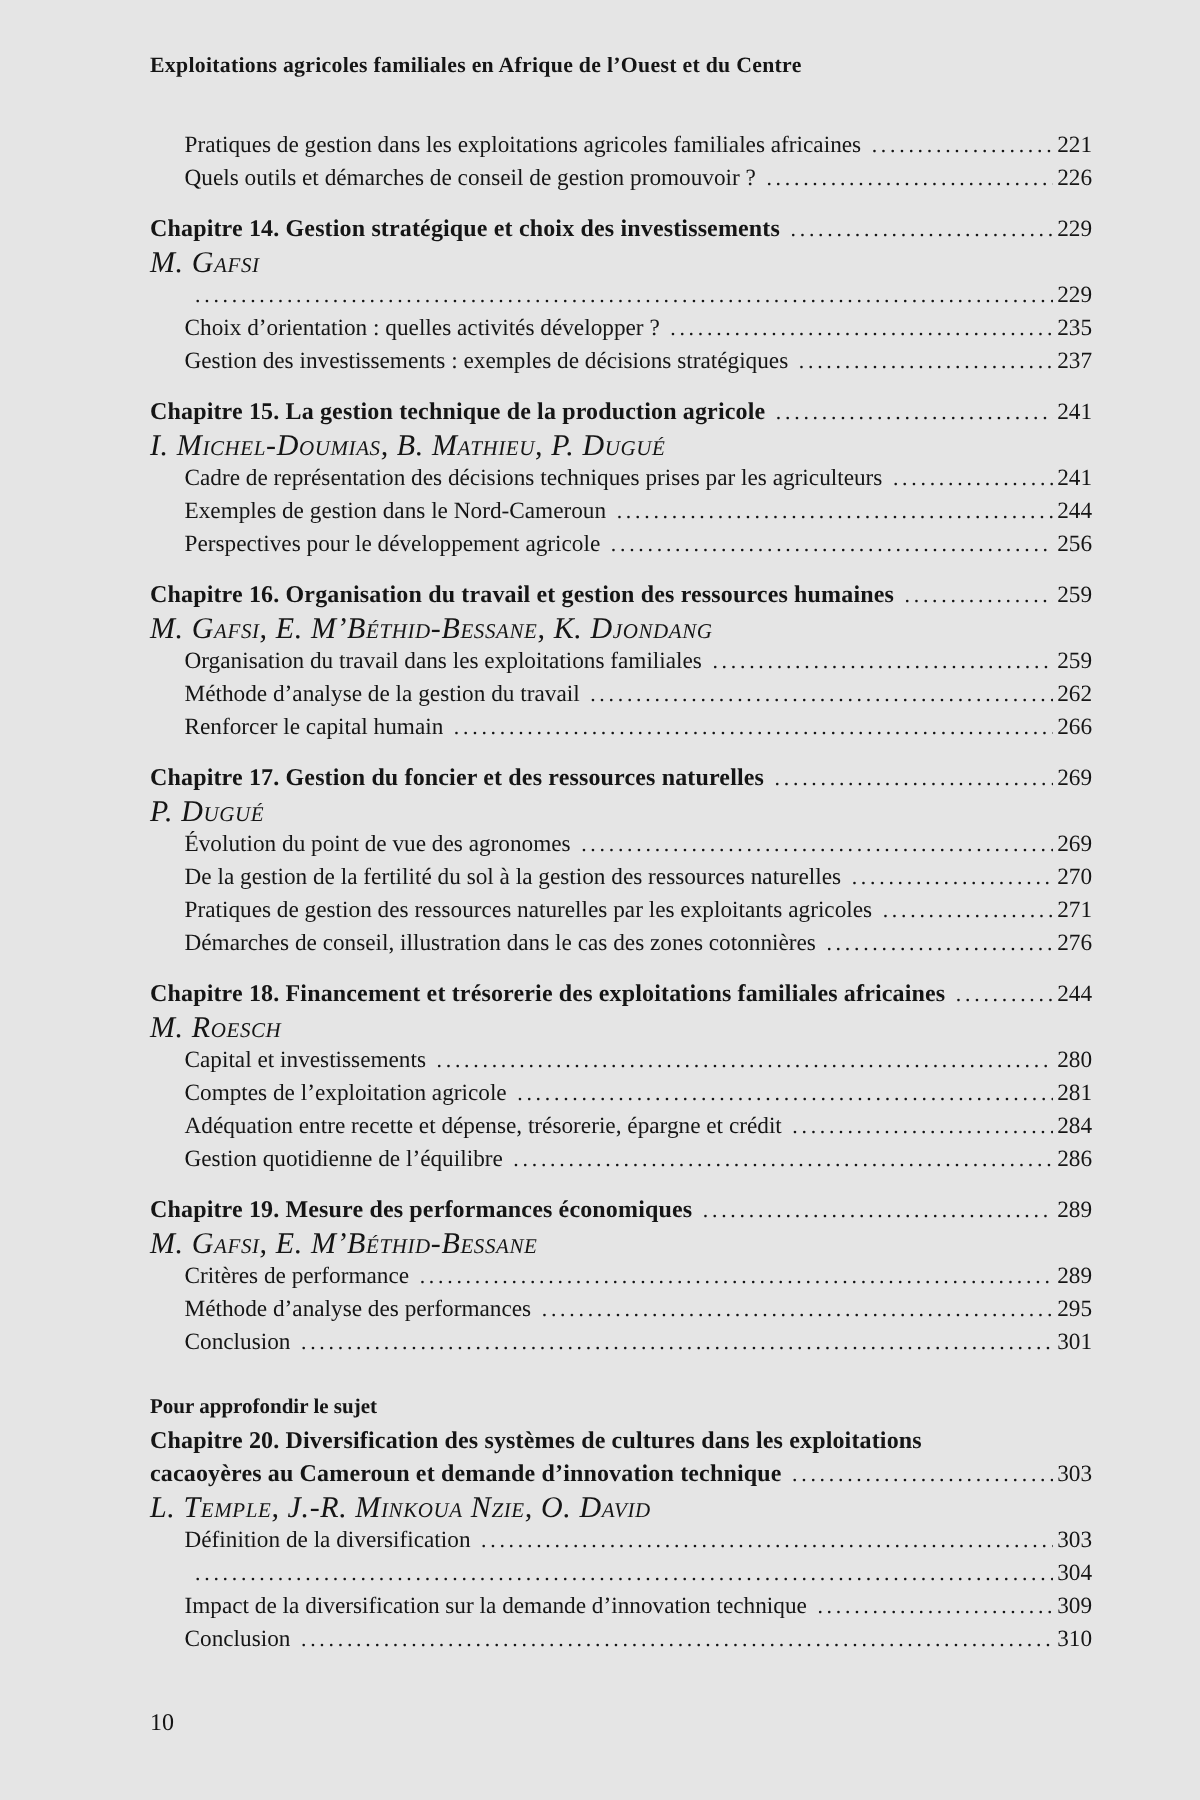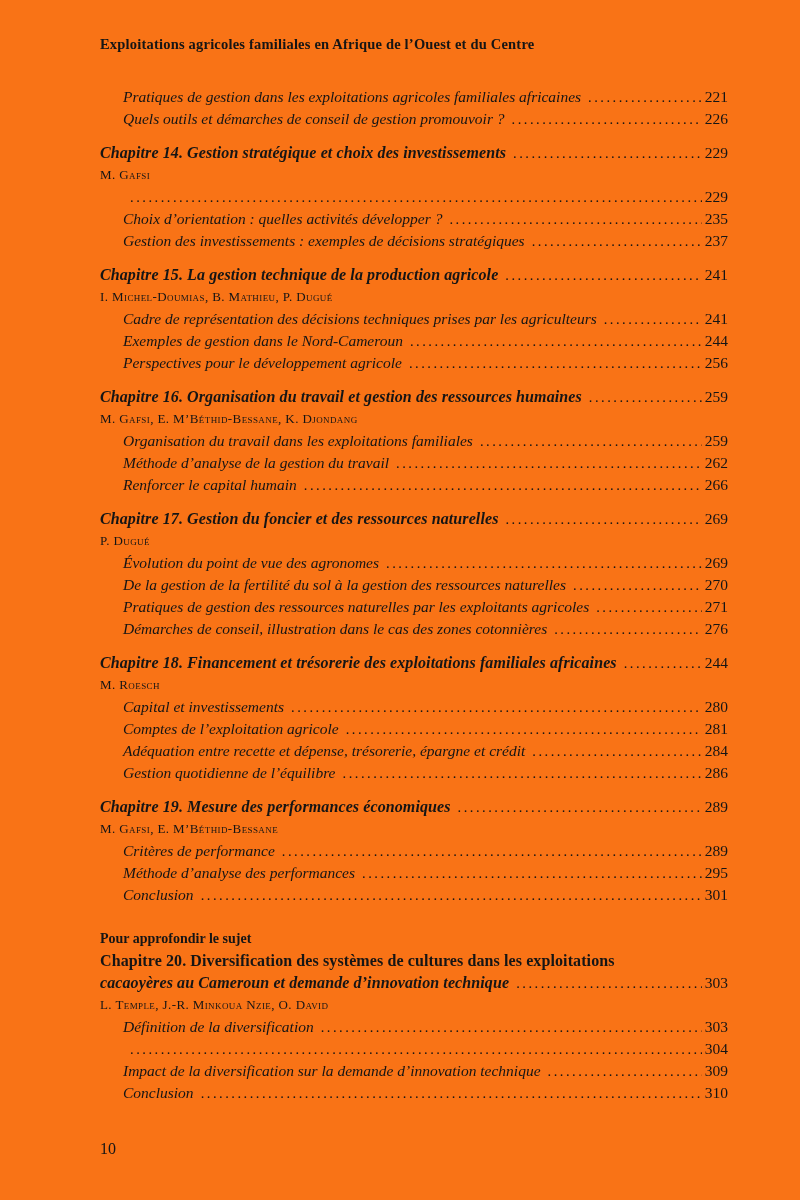--- a/index.html
+++ b/index.html
@@ -11,21 +11,21 @@
     width: 800px;
     height: 1200px;
     font-family: "Liberation Serif", serif;
     color: #151515;
     -webkit-font-smoothing: antialiased;
   }
   .sheet {
     position: relative;
     width: 800px;
     height: 1200px;
-    background: #f97316;
+    background: #e5e5e5;
     overflow: hidden;
   }
   .running-header {
     position: absolute;
     left: 100px;
     top: 36px;
     font-size: 14.5px;
     font-weight: bold;
     letter-spacing: 0.2px;
     white-space: nowrap;
@@ -36,21 +36,21 @@
     top: 86px;
     width: 628px;
   }
   .row {
     display: flex;
     align-items: baseline;
     line-height: 22px;
     font-size: 15.5px;
   }
   .indent { padding-left: 23px; }
-  .t { white-space: nowrap; font-style: italic; }
+  .t { white-space: nowrap; }
   .leader {
     flex: 1 1 auto;
     overflow: hidden;
     white-space: nowrap;
     margin-left: 7px;
     margin-right: 3px;
     letter-spacing: 2.5px;
     font-size: 14.5px;
     font-weight: normal;
     color: #151515;
@@ -61,24 +61,25 @@
   .pg {
     white-space: nowrap;
     font-weight: normal;
     font-size: 15.5px;
   }
   .head { font-weight: bold; font-size: 16px; align-items: flex-end; }
   .head .t { letter-spacing: 0.1px; }
   .head-line { font-weight: bold; font-size: 16px; line-height: 22px; letter-spacing: 0.1px; }
   .authors {
     font-variant: small-caps;
-    font-size: 13px;
+    font-size: 20px;
     line-height: 22px;
     letter-spacing: 0.4px;
     white-space: nowrap;
+    font-style: italic;
   }
   .block { margin-top: 12px; }
   .block.intro { margin-top: 0; }
   .section-label {
     margin-top: 22px;
     font-weight: bold;
     font-size: 14px;
     line-height: 22px;
     white-space: nowrap;
   }

